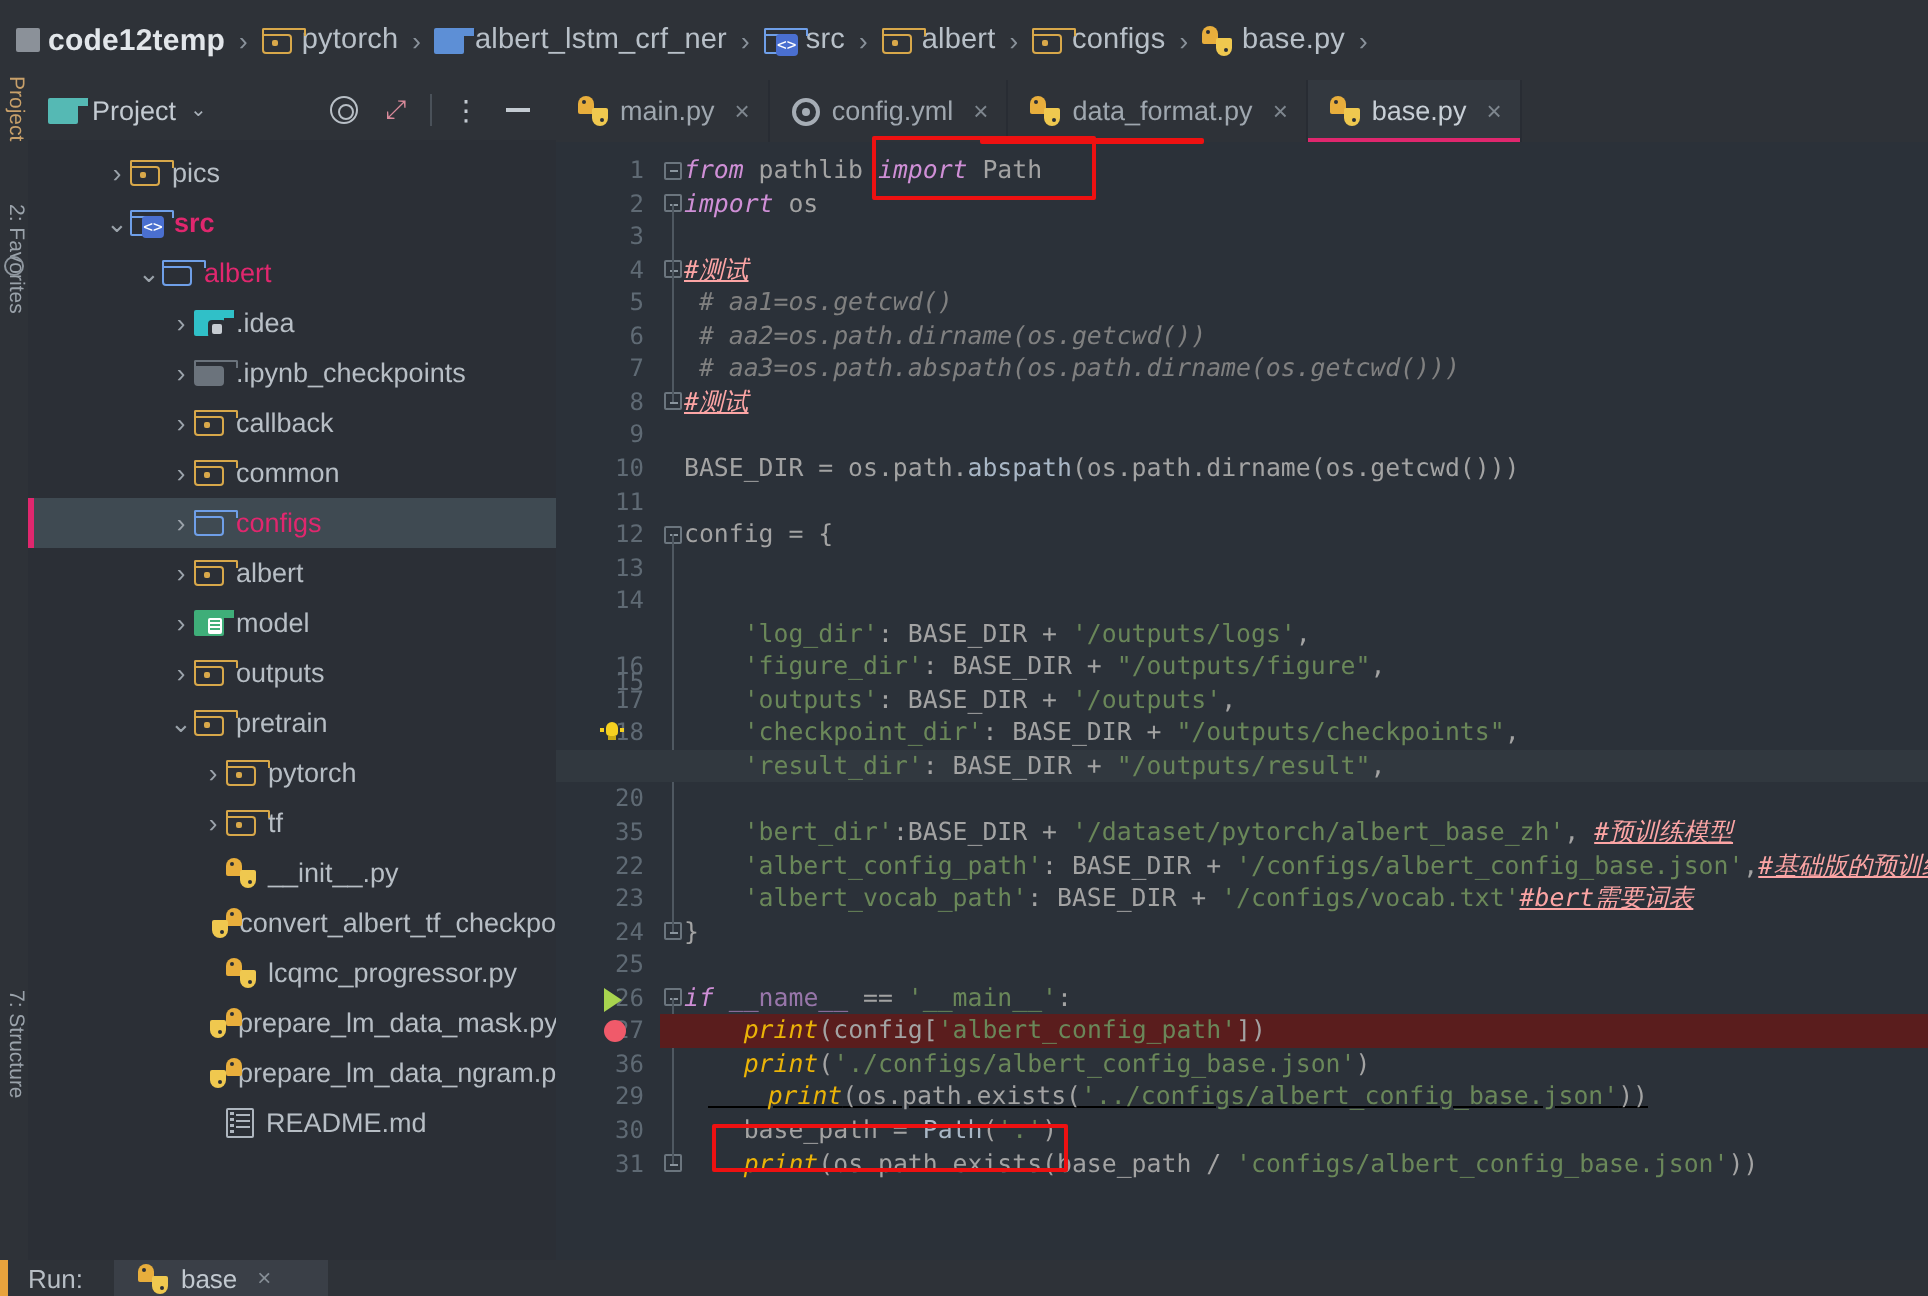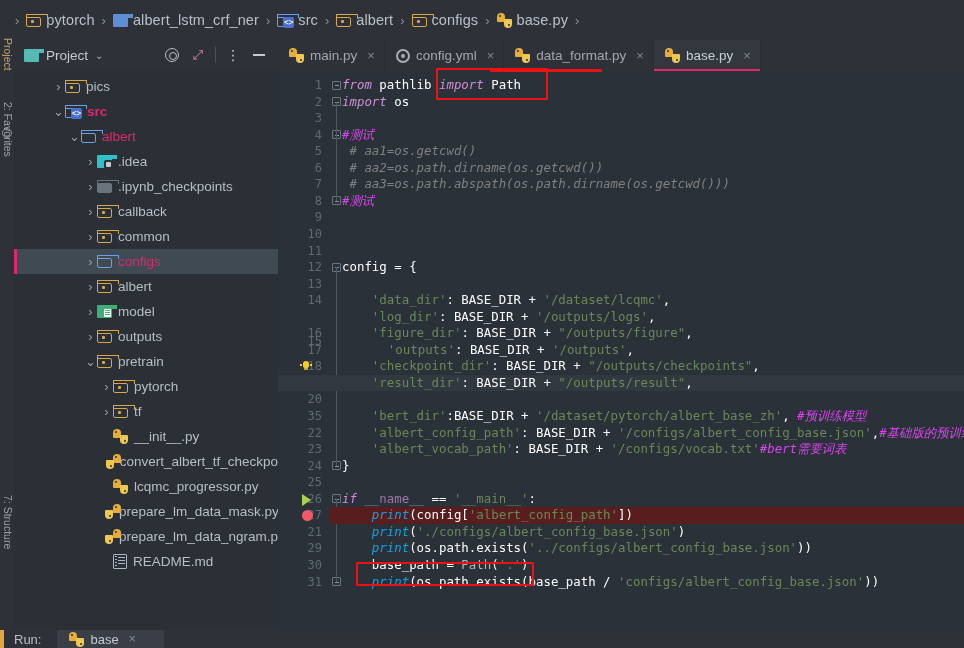--- a/index.html
+++ b/index.html
@@ -222,25 +222,25 @@
   .lnum {
     position: absolute; right: 8px; width: 44px; text-align: right;
     color: #5f6a74; height: 16.55px; line-height: 16.55px; font-size: 12px;
   }
   .lnum.cur { color: #9aa4ad; }
   .row-hl-cur { position: absolute; left: 0; width: 100%; height: 16.55px; background: #31383f; }
   .row-hl-bp  { position: absolute; left: 0; width: 100%; height: 16.55px; background: #5a1d1d; }
 
   
   .kw   { color: #cf8fd6; font-style: italic; }
-  .txt  { color: #ffffff; }
+  .txt  { color: #a3a3a3; }
   .str  { color: #6a8759; }
   .cmt  { color: #808080; font-style: italic; }
-  .cmt-cn { color: #d946ef; font-style: italic; }
-  .builtin { color: #0ea5e9; font-style: italic; }
+  .cmt-cn { color: #fca5a5; font-style: italic; text-decoration: underline; }
+  .builtin { color: #eab308; font-style: italic; }
   .attr { color: #9876aa; }
   .meth { color: #a9b7c6; }
 
   
   .run-arrow {
     position: absolute; left: 24px; width: 0; height: 0;
     border-left: 9px solid #a8d44f; border-top: 6px solid transparent; border-bottom: 6px solid transparent;
   }
   .breakpoint {
     position: absolute; left: 24px; width: 11px; height: 11px; border-radius: 50%; background: #f05a6a;
@@ -283,20 +283,24 @@
   }
   .run-tab .x { color: #868e96; font-size: 12px; margin-left: 4px; }
 </style>
 </head>
 <body>
 
 <div id="app">
 
   <div class="breadcrumb-bar">
 
+    <div class="crumb root">
+      <span class="ic" style="width:12px;height:12px;background:#8b9199;border-radius:1px;"></span>
+      <span class="crumb-text">code12temp</span>
+    </div>
     <span class="crumb-sep">›</span>
 
     <div class="crumb">
       <span class="ic ic-folder">
           <span class="tab"></span>
           <span class="body"></span>
           <span class="dot"></span>
         </span>
       <span class="crumb-text">pytorch</span>
     </div>
@@ -660,21 +664,21 @@
         <div class="lnum" style="top: 320.45px;">20</div>
         <div class="lnum" style="top: 337px;">35</div>
         <div class="lnum" style="top: 353.55px;">22</div>
         <div class="lnum" style="top: 370.1px;">23</div>
         <div class="lnum" style="top: 386.65px;">24</div>
         <div class="lnum" style="top: 403.2px;">25</div>
         <div class="lnum" style="top: 419.75px;">26</div>
         <div class="run-arrow" style="top: 422.75px;"></div>
         <div class="lnum" style="top: 436.3px;">27</div>
         <div class="breakpoint" style="top: 439.3px;"></div>
-        <div class="lnum" style="top: 452.85px;">21</div>
+        <div class="lnum" style="top: 452.85px;">36</div>
         <div class="lnum" style="top: 469.4px;">29</div>
         <div class="lnum" style="top: 485.95px;">30</div>
         <div class="lnum" style="top: 502.5px;">31</div>
       </div>
     <div class="fold-rail" id="foldrail">
         <div class="fold-box" style="top: 9.5px;"></div>
         <div class="fold-box" style="top: 26.05px;"></div>
         <div class="fold-box" style="top: 59.15px;"></div>
         <div class="fold-box" style="top: 125.35px;"></div>
         <div class="fold-box" style="top: 191.55px;"></div>
@@ -688,41 +692,41 @@
     <div class="code-area" id="codearea">
         <div class="line" style="position: absolute; top: 6px; left: 0px;"><span class="kw">from</span><span class="txt"> pathlib </span><span class="kw">import</span><span class="txt"> Path</span></div>
         <div class="line" style="position: absolute; top: 22.55px; left: 0px;"><span class="kw">import</span><span class="txt"> os</span></div>
         <div class="line" style="position: absolute; top: 39.1px; left: 0px;"></div>
         <div class="line" style="position: absolute; top: 55.65px; left: 0px;"><span class="cmt-cn">#测试</span></div>
         <div class="line" style="position: absolute; top: 72.2px; left: 0px;"><span class="cmt"> # aa1=os.getcwd()</span></div>
         <div class="line" style="position: absolute; top: 88.75px; left: 0px;"><span class="cmt"> # aa2=os.path.dirname(os.getcwd())</span></div>
         <div class="line" style="position: absolute; top: 105.3px; left: 0px;"><span class="cmt"> # aa3=os.path.abspath(os.path.dirname(os.getcwd()))</span></div>
         <div class="line" style="position: absolute; top: 121.85px; left: 0px;"><span class="cmt-cn">#测试</span></div>
         <div class="line" style="position: absolute; top: 138.4px; left: 0px;"></div>
+        <div class="line" style="position: absolute; top: 154.95px; left: 0px;"><span class="txt">BASE_DIR = os.path.</span><span class="meth">abspath</span><span class="txt">(os.path.dirname(os.getcwd()))</span></div>
         <div class="line" style="position: absolute; top: 188.05px; left: 0px;"><span class="txt">config = {</span></div>
         <div class="line" style="position: absolute; top: 204.6px; left: 0px;"></div>
-        <div class="line" style="position: absolute; top: 221.15px; left: 0px;"><span class="txt">    </span><span class="str">'data_dir'</span><span class="txt">: BASE_DIR + </span><span class="str">'/dataset/lcqmc'</span><span class="txt">,</span></div>
         <div class="line" style="position: absolute; top: 237.7px; left: 0px;"><span class="txt">    </span><span class="str">'log_dir'</span><span class="txt">: BASE_DIR + </span><span class="str">'/outputs/logs'</span><span class="txt">,</span></div>
         <div class="line" style="position: absolute; top: 254.25px; left: 0px;"><span class="txt">    </span><span class="str">'figure_dir'</span><span class="txt">: BASE_DIR + </span><span class="str">"/outputs/figure"</span><span class="txt">,</span></div>
-        <div class="line" style="position: absolute; top: 270.8px; left: 16px;"><span class="txt">    </span><span class="str">'outputs'</span><span class="txt">: BASE_DIR + </span><span class="str">'/outputs'</span><span class="txt">,</span></div>
+        <div class="line" style="position: absolute; top: 270.8px; left: 0px;"><span class="txt">    </span><span class="str">'outputs'</span><span class="txt">: BASE_DIR + </span><span class="str">'/outputs'</span><span class="txt">,</span></div>
         <div class="line" style="position: absolute; top: 287.35px; left: 0px;"><span class="txt">    </span><span class="str">'checkpoint_dir'</span><span class="txt">: BASE_DIR + </span><span class="str">"/outputs/checkpoints"</span><span class="txt">,</span></div>
         <div class="row-hl-cur" style="top: 303.9px;"></div>
         <div class="row-hl-cur" style="top: 303.9px; left: -64px; width: 686px;"></div>
         <div class="line" style="position: absolute; top: 303.9px; left: 0px;"><span class="txt">    </span><span class="str">'result_dir'</span><span class="txt">: BASE_DIR + </span><span class="str">"/outputs/result"</span><span class="txt">,</span></div>
         <div class="line" style="position: absolute; top: 320.45px; left: 0px;"></div>
         <div class="line" style="position: absolute; top: 337px; left: 0px;"><span class="txt">    </span><span class="str">'bert_dir'</span><span class="txt">:BASE_DIR + </span><span class="str">'/dataset/pytorch/albert_base_zh'</span><span class="txt">, </span><span class="cmt-cn">#预训练模型</span></div>
         <div class="line" style="position: absolute; top: 353.55px; left: 0px;"><span class="txt">    </span><span class="str">'albert_config_path'</span><span class="txt">: BASE_DIR + </span><span class="str">'/configs/albert_config_base.json'</span><span class="txt">,</span><span class="cmt-cn">#基础版的预训练模型</span></div>
         <div class="line" style="position: absolute; top: 370.1px; left: 0px;"><span class="txt">    </span><span class="str">'albert_vocab_path'</span><span class="txt">: BASE_DIR + </span><span class="str">'/configs/vocab.txt'</span><span class="cmt-cn">#bert需要词表</span></div>
         <div class="line" style="position: absolute; top: 386.65px; left: 0px;"><span class="txt">}</span></div>
         <div class="line" style="position: absolute; top: 403.2px; left: 0px;"></div>
         <div class="line" style="position: absolute; top: 419.75px; left: 0px;"><span class="kw">if</span><span class="txt"> </span><span class="attr">__name__</span><span class="txt"> == </span><span class="str">'__main__'</span><span class="txt">:</span></div>
         <div class="row-hl-bp" style="top: 436.3px; left: -12px; width: 698px;"></div>
         <div class="line" style="position: absolute; top: 436.3px; left: 0px;"><span class="txt">    </span><span class="builtin">print</span><span class="txt">(config[</span><span class="str">'albert_config_path'</span><span class="txt">])</span></div>
         <div class="line" style="position: absolute; top: 452.85px; left: 0px;"><span class="txt">    </span><span class="builtin">print</span><span class="txt">(</span><span class="str">'./configs/albert_config_base.json'</span><span class="txt">)</span></div>
-        <div class="line" style="position: absolute; top: 469.4px; left: 0px;"><span class="txt">    </span><span class="builtin">print</span><span class="txt">(os.path.exists(</span><span class="str">'../configs/albert_config_base.json'</span><span class="txt">))</span></div>
+        <div class="line" style="position: absolute; top: 469.4px; left: 12px; text-decoration: underline;"><span class="txt">    </span><span class="builtin">print</span><span class="txt">(os.path.exists(</span><span class="str">'../configs/albert_config_base.json'</span><span class="txt">))</span></div>
         <div class="line" style="position: absolute; top: 485.95px; left: 0px;"><span class="txt">    base_path = </span><span class="meth">Path</span><span class="txt">(</span><span class="str">'.'</span><span class="txt">)</span></div>
         <div class="line" style="position: absolute; top: 502.5px; left: 0px;"><span class="txt">    </span><span class="builtin">print</span><span class="txt">(os.path.exists(base_path / </span><span class="str">'configs/albert_config_base.json'</span><span class="txt">))</span></div>
       </div>
   </div>
 
   <div id="annos">
       <div class="anno" style="left: 436px; top: 68px; width: 112px; height: 32px; border-color: rgb(238, 17, 17);"></div>
       <div class="anno" style="left: 356px; top: 562px; width: 178px; height: 24px; border-color: rgb(238, 17, 17);"></div>
       <div class="anno" style="left: 490px; top: 69px; width: 112px; height: 3px; border: none; background: rgb(238, 17, 17);"></div>
     </div>

